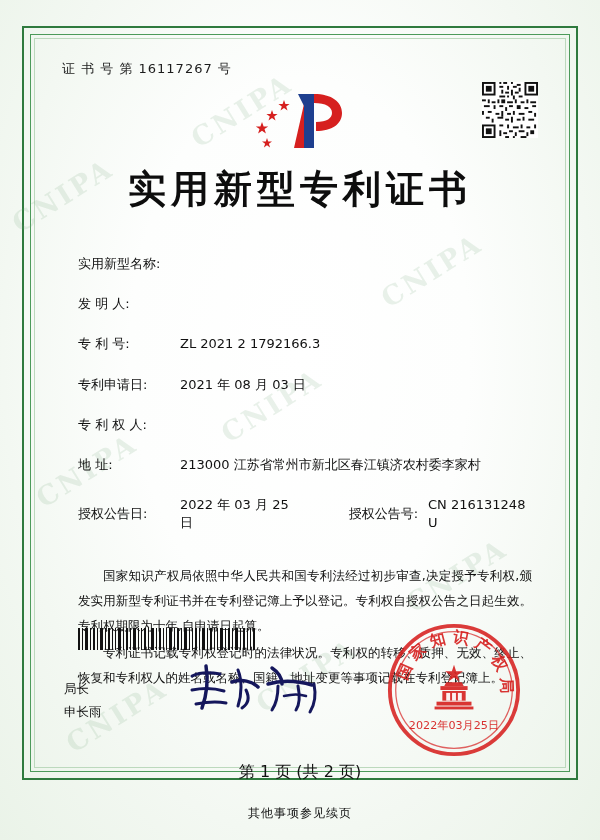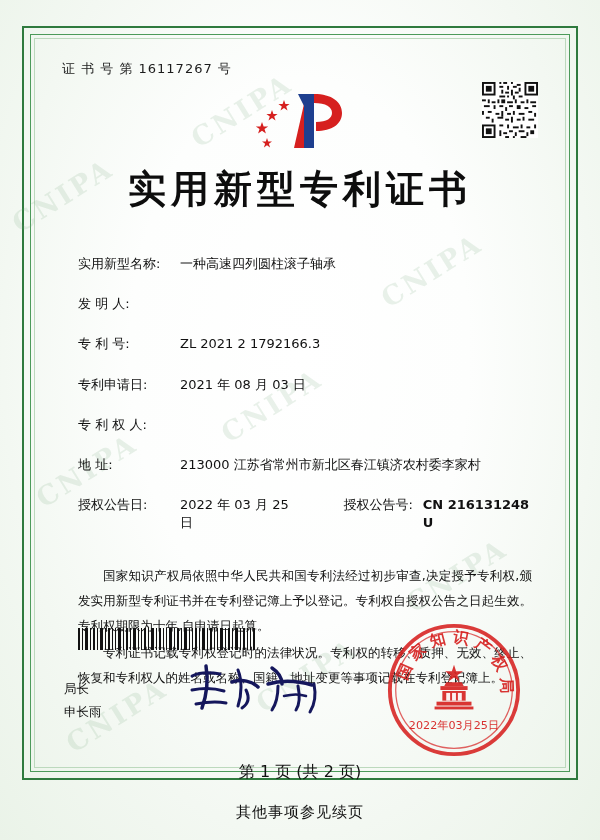--- a/index.html
+++ b/index.html
@@ -98,21 +98,21 @@
     color: #0d0d0d;
     font-family: "DejaVu Sans", "Liberation Sans", sans-serif;
   }
 
   .fields {
     margin-top: 40px;
     padding-left: 16px;
   }
   .row {
     display: flex;
-    align-items: flex-start;
+    align-items: center;
     font-size: 13px;
     color: #111;
     margin-bottom: 22px;
     line-height: 1.4;
   }
   .row .label {
     white-space: nowrap;
     min-width: 102px;
   }
   .row .value {
@@ -177,21 +177,21 @@
     text-align: center;
     font-size: 16px;
     color: #111;
   }
 
   .footnote {
     position: absolute;
     left: 0; right: 0;
     bottom: 18px;
     text-align: center;
-    font-size: 15px;
+    font-size: 12px;
     color: #111;
     letter-spacing: 1px;
   }
 </style>
 </head>
 <body>
 
 <div class="page">
 
   <div class="frame-outer"></div>
@@ -308,21 +308,20 @@
           <rect x="20" y="28" width="3" height="1"></rect>
       </g>
     </svg>
 
     <div class="title">实用新型专利证书</div>
 
     <div class="fields">
 
       <div class="row">
         <span class="label">实用新型名称:</span>
-        <span class="value">一种高速四列圆柱滚子轴承</span>
       </div>
 
       <div class="row">
         <span class="label">发 明 人:</span>
       </div>
 
       <div class="row">
         <span class="label">专 利 号:</span>
         <span class="value">ZL 2021 2 1792166.3</span>
       </div>
@@ -338,21 +337,21 @@
 
       <div class="row">
         <span class="label">地 址:</span>
         <span class="value">213000 江苏省常州市新北区春江镇济农村委李家村</span>
       </div>
 
       <div class="row">
         <span class="label">授权公告日:</span>
         <span>2022 年 03 月 25 日</span>
         <span class="value2">授权公告号:</span>
-        <span style="margin-left:10px;font-weight:bold;">CN 216131248 U</span>
+        <span style="margin-left:10px;">CN 216131248 U</span>
       </div>
 
     </div>
 
     <div class="para">
       <p>国家知识产权局依照中华人民共和国专利法经过初步审查,决定授予专利权,颁发实用新型专利证书并在专利登记簿上予以登记。专利权自授权公告之日起生效。专利权期限为十年,自申请日起算。</p>
       <p>专利证书记载专利权登记时的法律状况。专利权的转移、质押、无效、终止、恢复和专利权人的姓名或名称、国籍、地址变更等事项记载在专利登记簿上。</p>
     </div>
 
   </div>

